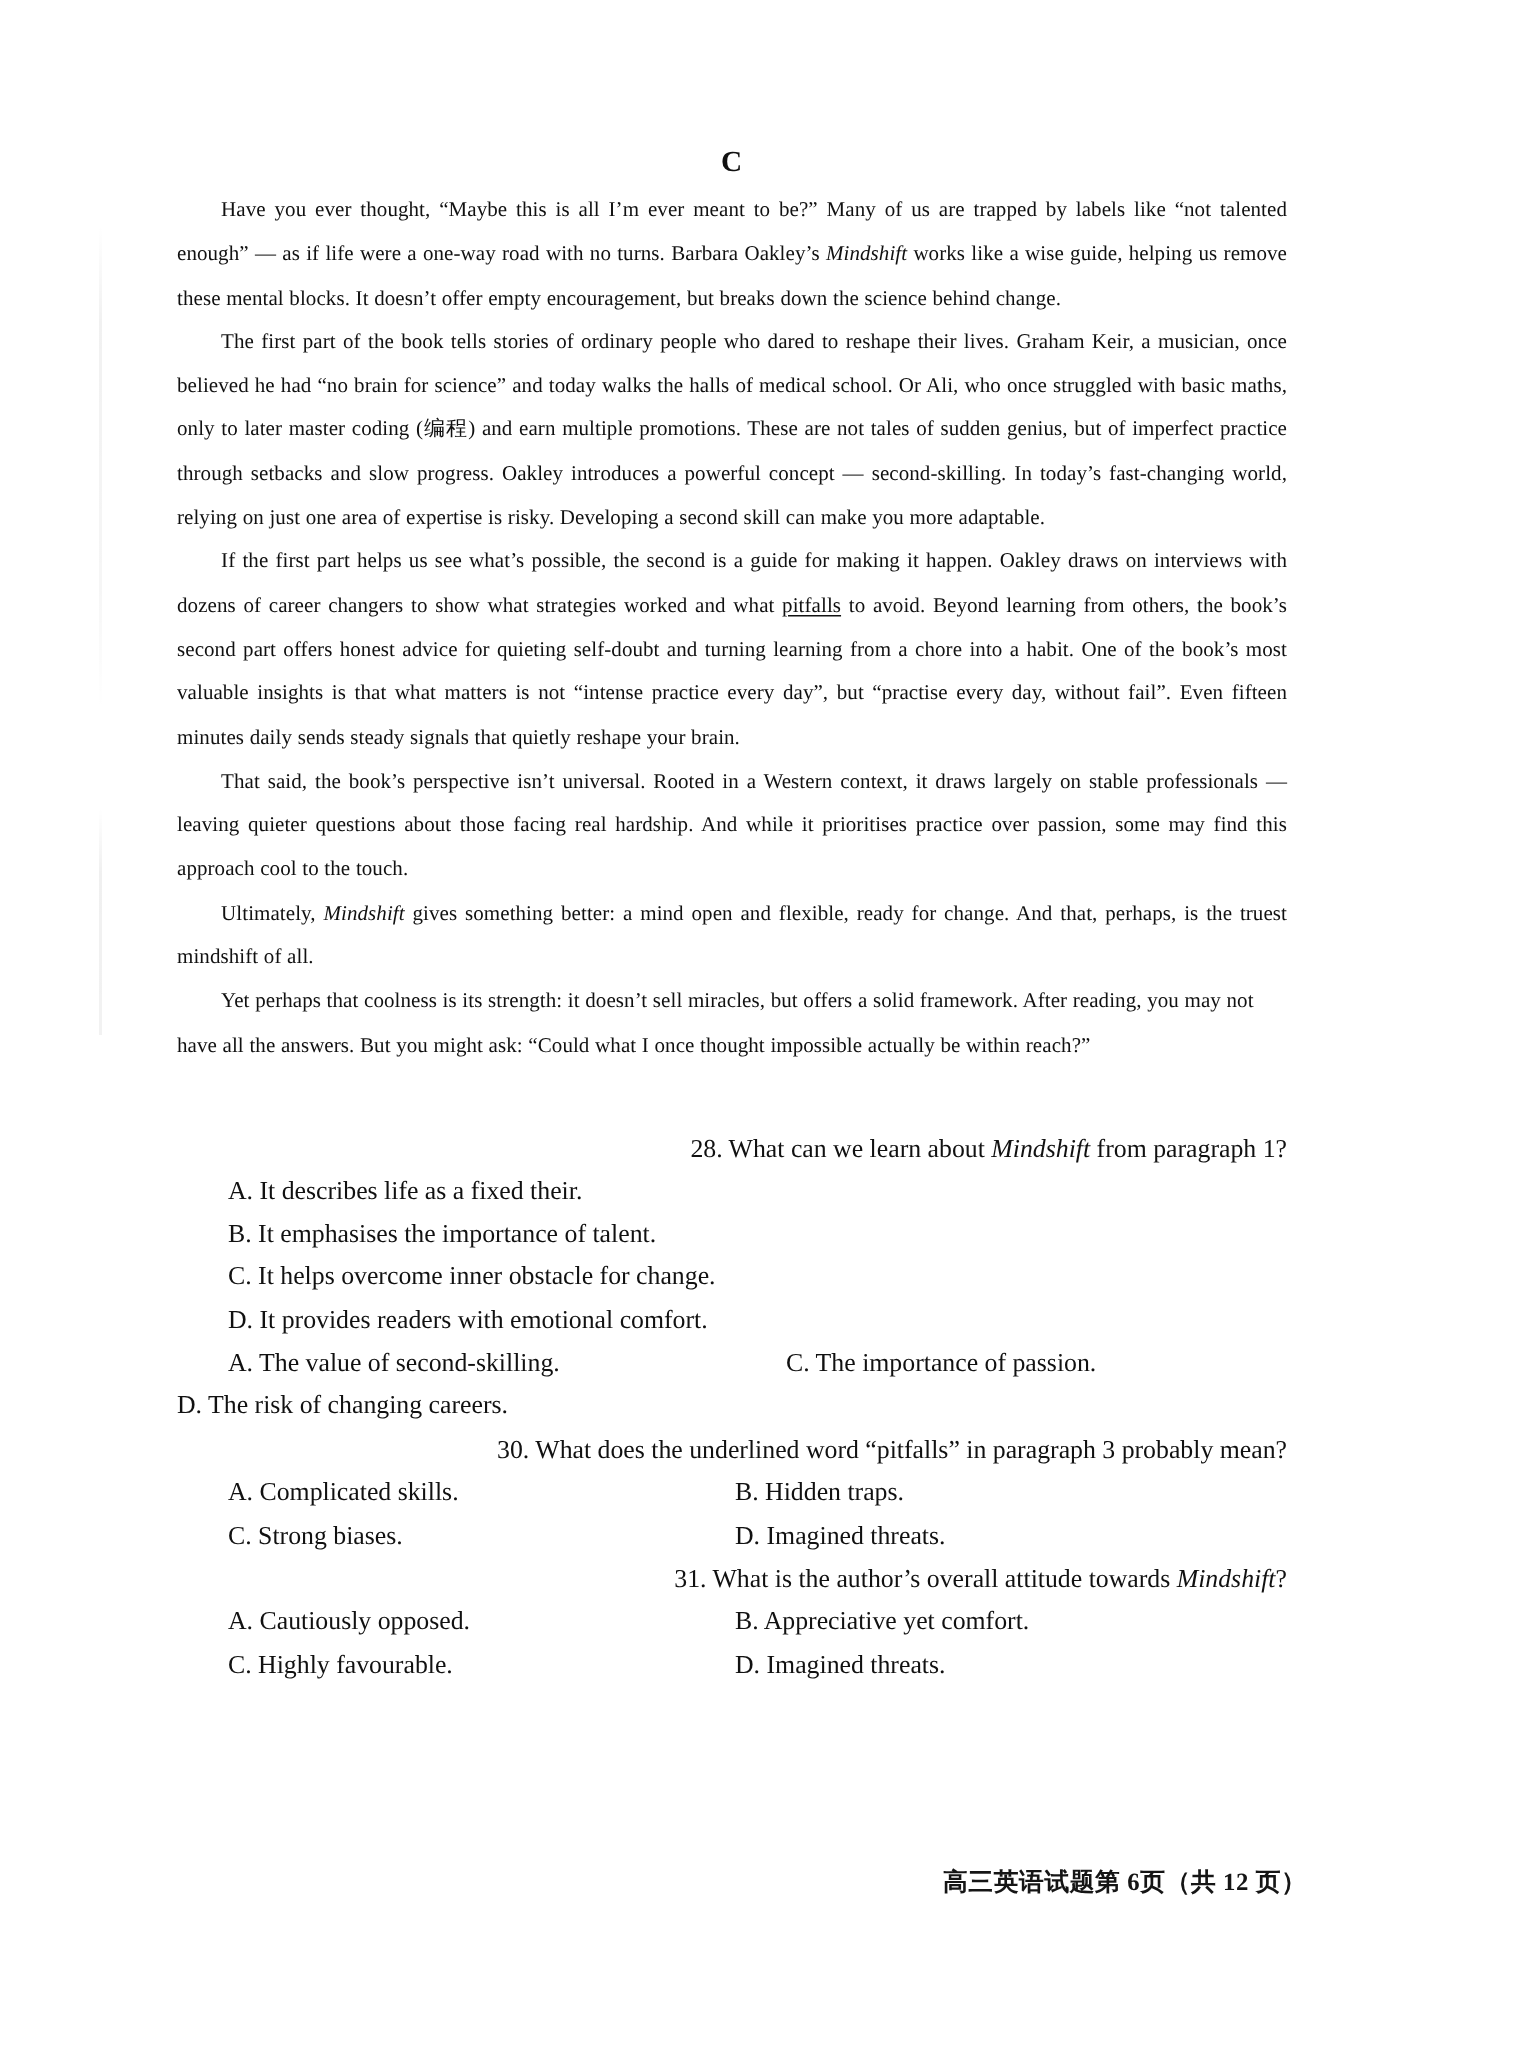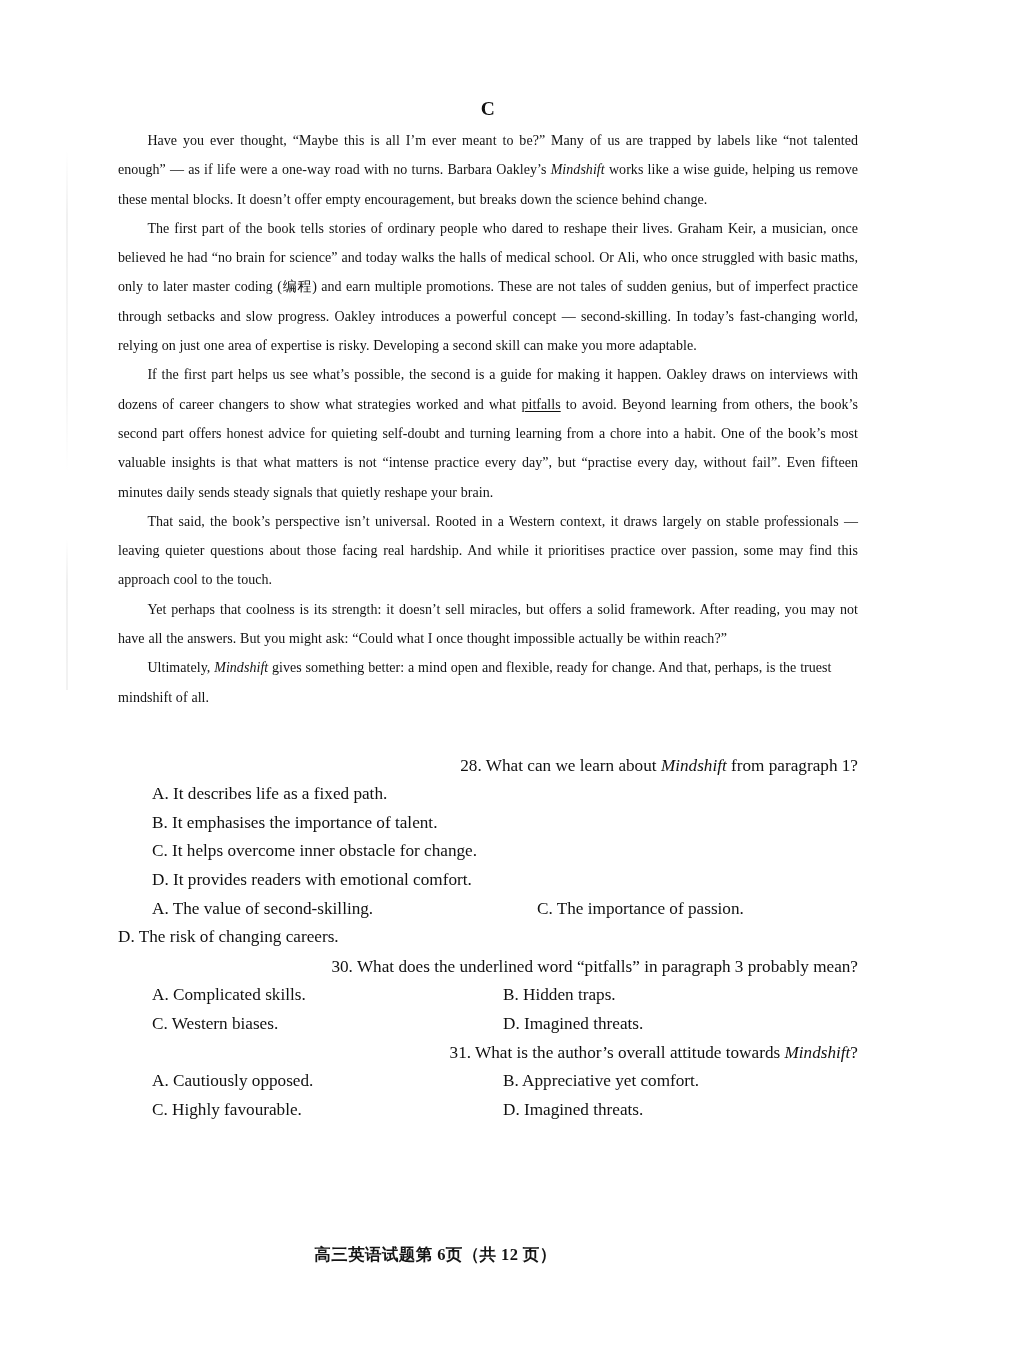--- a/index.html
+++ b/index.html
@@ -87,39 +87,39 @@
     text-align: right;
   }
   .opts-stacked .opt {
     font-size: 17.2px;
     line-height: 28.4px;
     padding-left: 34px;
   }
   .opts-grid {
     display: grid;
     grid-template-columns: 368px 1fr;
-    column-gap: 17px;
+    column-gap: 4px;
   }
   .opts-grid .opt {
     font-size: 17.2px;
     line-height: 28.4px;
   }
   .opts-grid .opt.col-a {
     padding-left: 34px;
   }
   .opts-grid .opt.col-b {
     padding-left: 0;
   }
 
   .footer {
     position: absolute;
     left: 0;
     top: 1244px;
     width: 871px;
-    text-align: center;
+    text-align: right;
     font-family: "DejaVu Sans", "Liberation Sans", sans-serif;
     font-size: 16.5px;
     font-weight: bold;
     letter-spacing: 0.4px;
     color: #151515;
   }
   .footer .fnum {
     font-family: "Liberation Serif", serif;
   }
 </style>
@@ -130,47 +130,47 @@
 
 <div class="page">
 
   <div class="section-letter">C</div>
 
   <div class="passage">
       <p><span>Have you ever thought, “Maybe this is all I’m ever meant to be?” Many of us are trapped by labels like “not talented enough” — as if life were a one-way road with no turns. Barbara Oakley’s </span><span class="it">Mindshift</span><span> works like a wise guide, helping us remove these mental blocks. It doesn’t offer empty encouragement, but breaks down the science behind change.</span></p>
       <p><span>The first part of the book tells stories of ordinary people who dared to reshape their lives. Graham Keir, a musician, once believed he had “no brain for science” and today walks the halls of medical school. Or Ali, who once struggled with basic maths, only to later master coding (编程) and earn multiple promotions. These are not tales of sudden genius, but of imperfect practice through setbacks and slow progress. Oakley introduces a powerful concept — second-skilling. In today’s fast-changing world, relying on just one area of expertise is risky. Developing a second skill can make you more adaptable.</span></p>
       <p><span>If the first part helps us see what’s possible, the second is a guide for making it happen. Oakley draws on interviews with dozens of career changers to show what strategies worked and what </span><span class="ul">pitfalls</span><span> to avoid. Beyond learning from others, the book’s second part offers honest advice for quieting self-doubt and turning learning from a chore into a habit. One of the book’s most valuable insights is that what matters is not “intense practice every day”, but “practise every day, without fail”. Even fifteen minutes daily sends steady signals that quietly reshape your brain.</span></p>
       <p><span>That said, the book’s perspective isn’t universal. Rooted in a Western context, it draws largely on stable professionals — leaving quieter questions about those facing real hardship. And while it prioritises practice over passion, some may find this approach cool to the touch.</span></p>
+      <p><span>Ultimately, </span><span class="it">Mindshift</span><span> gives something better: a mind open and flexible, ready for change. And that, perhaps, is the truest mindshift of all.</span></p>
       <p><span>Yet perhaps that coolness is its strength: it doesn’t sell miracles, but offers a solid framework. After reading, you may not have all the answers. But you might ask: “Could what I once thought impossible actually be within reach?”</span></p>
-      <p><span>Ultimately, </span><span class="it">Mindshift</span><span> gives something better: a mind open and flexible, ready for change. And that, perhaps, is the truest mindshift of all.</span></p>
     </div>
 
   <div class="questions">
       <div class="question-block">
         <div class="q-stem"><span>28. </span><span>What can we learn about </span><span class="it">Mindshift</span><span> from paragraph 1?</span></div>
         <div class="opts-stacked">
-          <div class="opt">A. It describes life as a fixed path.</div>
+          <div class="opt">A. It describes life as a fixed their.</div>
           <div class="opt">B. It emphasises the importance of talent.</div>
           <div class="opt">C. It helps overcome inner obstacle for change.</div>
           <div class="opt">D. It provides readers with emotional comfort.</div>
         </div>
       </div>
       <div class="question-block">
         <div class="opts-grid">
           <div class="opt col-a">A. The value of second-skilling.</div>
           <div class="opt col-a">C. The importance of passion.</div>
           <div class="opt col-b">D. The risk of changing careers.</div>
         </div>
       </div>
       <div class="question-block">
         <div class="q-stem"><span>30. </span><span>What does the underlined word “pitfalls” in paragraph 3 probably mean?</span></div>
         <div class="opts-grid">
           <div class="opt col-a">A. Complicated skills.</div>
           <div class="opt col-b">B. Hidden traps.</div>
-          <div class="opt col-a">C. Western biases.</div>
+          <div class="opt col-a">C. Strong biases.</div>
           <div class="opt col-b">D. Imagined threats.</div>
         </div>
       </div>
       <div class="question-block">
         <div class="q-stem"><span>31. </span><span>What is the author’s overall attitude towards </span><span class="it">Mindshift</span><span>?</span></div>
         <div class="opts-grid">
           <div class="opt col-a">A. Cautiously opposed.</div>
           <div class="opt col-b">B. Appreciative yet comfort.</div>
           <div class="opt col-a">C. Highly favourable.</div>
           <div class="opt col-b">D. Imagined threats.</div>

